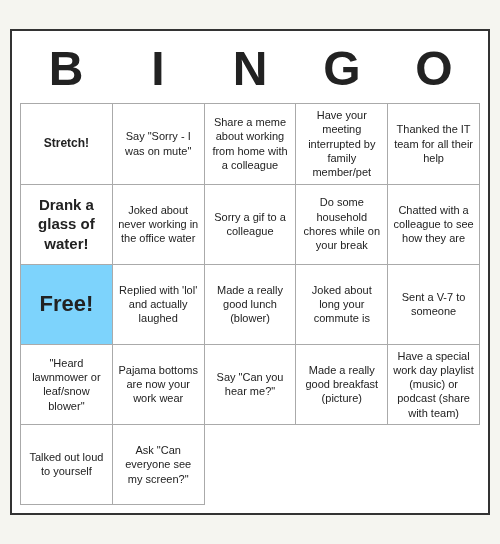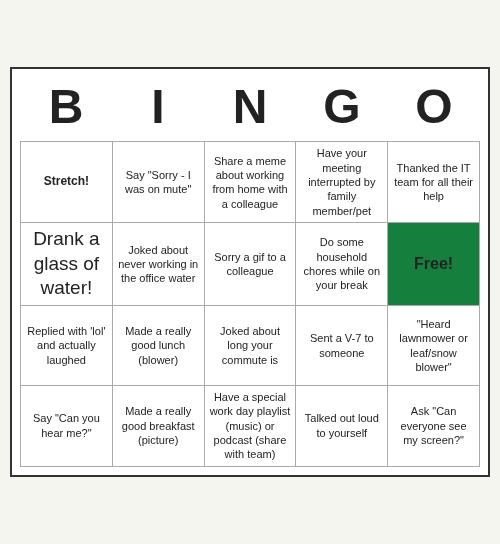--- a/index.html
+++ b/index.html
@@ -51,27 +51,27 @@
       line-height: 1.3;
       cursor: default;
       background: white;
       position: relative;
     }
     .bingo-cell.large-text {
       font-size: 12px;
       font-weight: bold;
     }
     .bingo-cell.medium-text {
-      font-size: 19px;
-      font-weight: normal;
+      font-size: 15px;
+      font-weight: bold;
     }
     .bingo-cell.free {
-      font-size: 16px;
+      font-size: 22px;
       font-weight: bold;
-      background: #15803d;
+      background: #7dd3fc;
     }
   </style>
 </head>
 <body>
 
 <div class="bingo-card">
   <div class="bingo-header">
 
   <span class="bingo-letter">B</span>
       <span class="bingo-letter">I</span>
@@ -83,25 +83,27 @@
 
   <div class="bingo-cell large-text">Stretch!</div>
       <div class="bingo-cell normal">Say "Sorry - I was on mute"</div>
       <div class="bingo-cell normal">Share a meme about working from home with a colleague</div>
       <div class="bingo-cell normal">Have your meeting interrupted by family member/pet</div>
       <div class="bingo-cell normal">Thanked the IT team for all their help</div>
       <div class="bingo-cell medium-text">Drank a glass of water!</div>
       <div class="bingo-cell normal">Joked about never working in the office water</div>
       <div class="bingo-cell normal">Sorry a gif to a colleague</div>
       <div class="bingo-cell normal">Do some household chores while on your break</div>
+      <div class="bingo-cell normal">Chatted with a colleague to see how they are</div>
       <div class="bingo-cell free">Free!</div>
       <div class="bingo-cell normal">Replied with 'lol' and actually laughed</div>
       <div class="bingo-cell normal">Made a really good lunch (blower)</div>
       <div class="bingo-cell normal">Joked about long your commute is</div>
       <div class="bingo-cell normal">Sent a V-7 to someone</div>
       <div class="bingo-cell normal">"Heard lawnmower or leaf/snow blower"</div>
+      <div class="bingo-cell normal">Pajama bottoms are now your work wear</div>
       <div class="bingo-cell normal">Say "Can you hear me?"</div>
       <div class="bingo-cell normal">Made a really good breakfast (picture)</div>
       <div class="bingo-cell normal">Have a special work day playlist (music) or podcast (share with team)</div>
       <div class="bingo-cell normal">Talked out loud to yourself</div>
       <div class="bingo-cell normal">Ask "Can everyone see my screen?"</div>
     </div>
 </div>
 
 </body></html>

